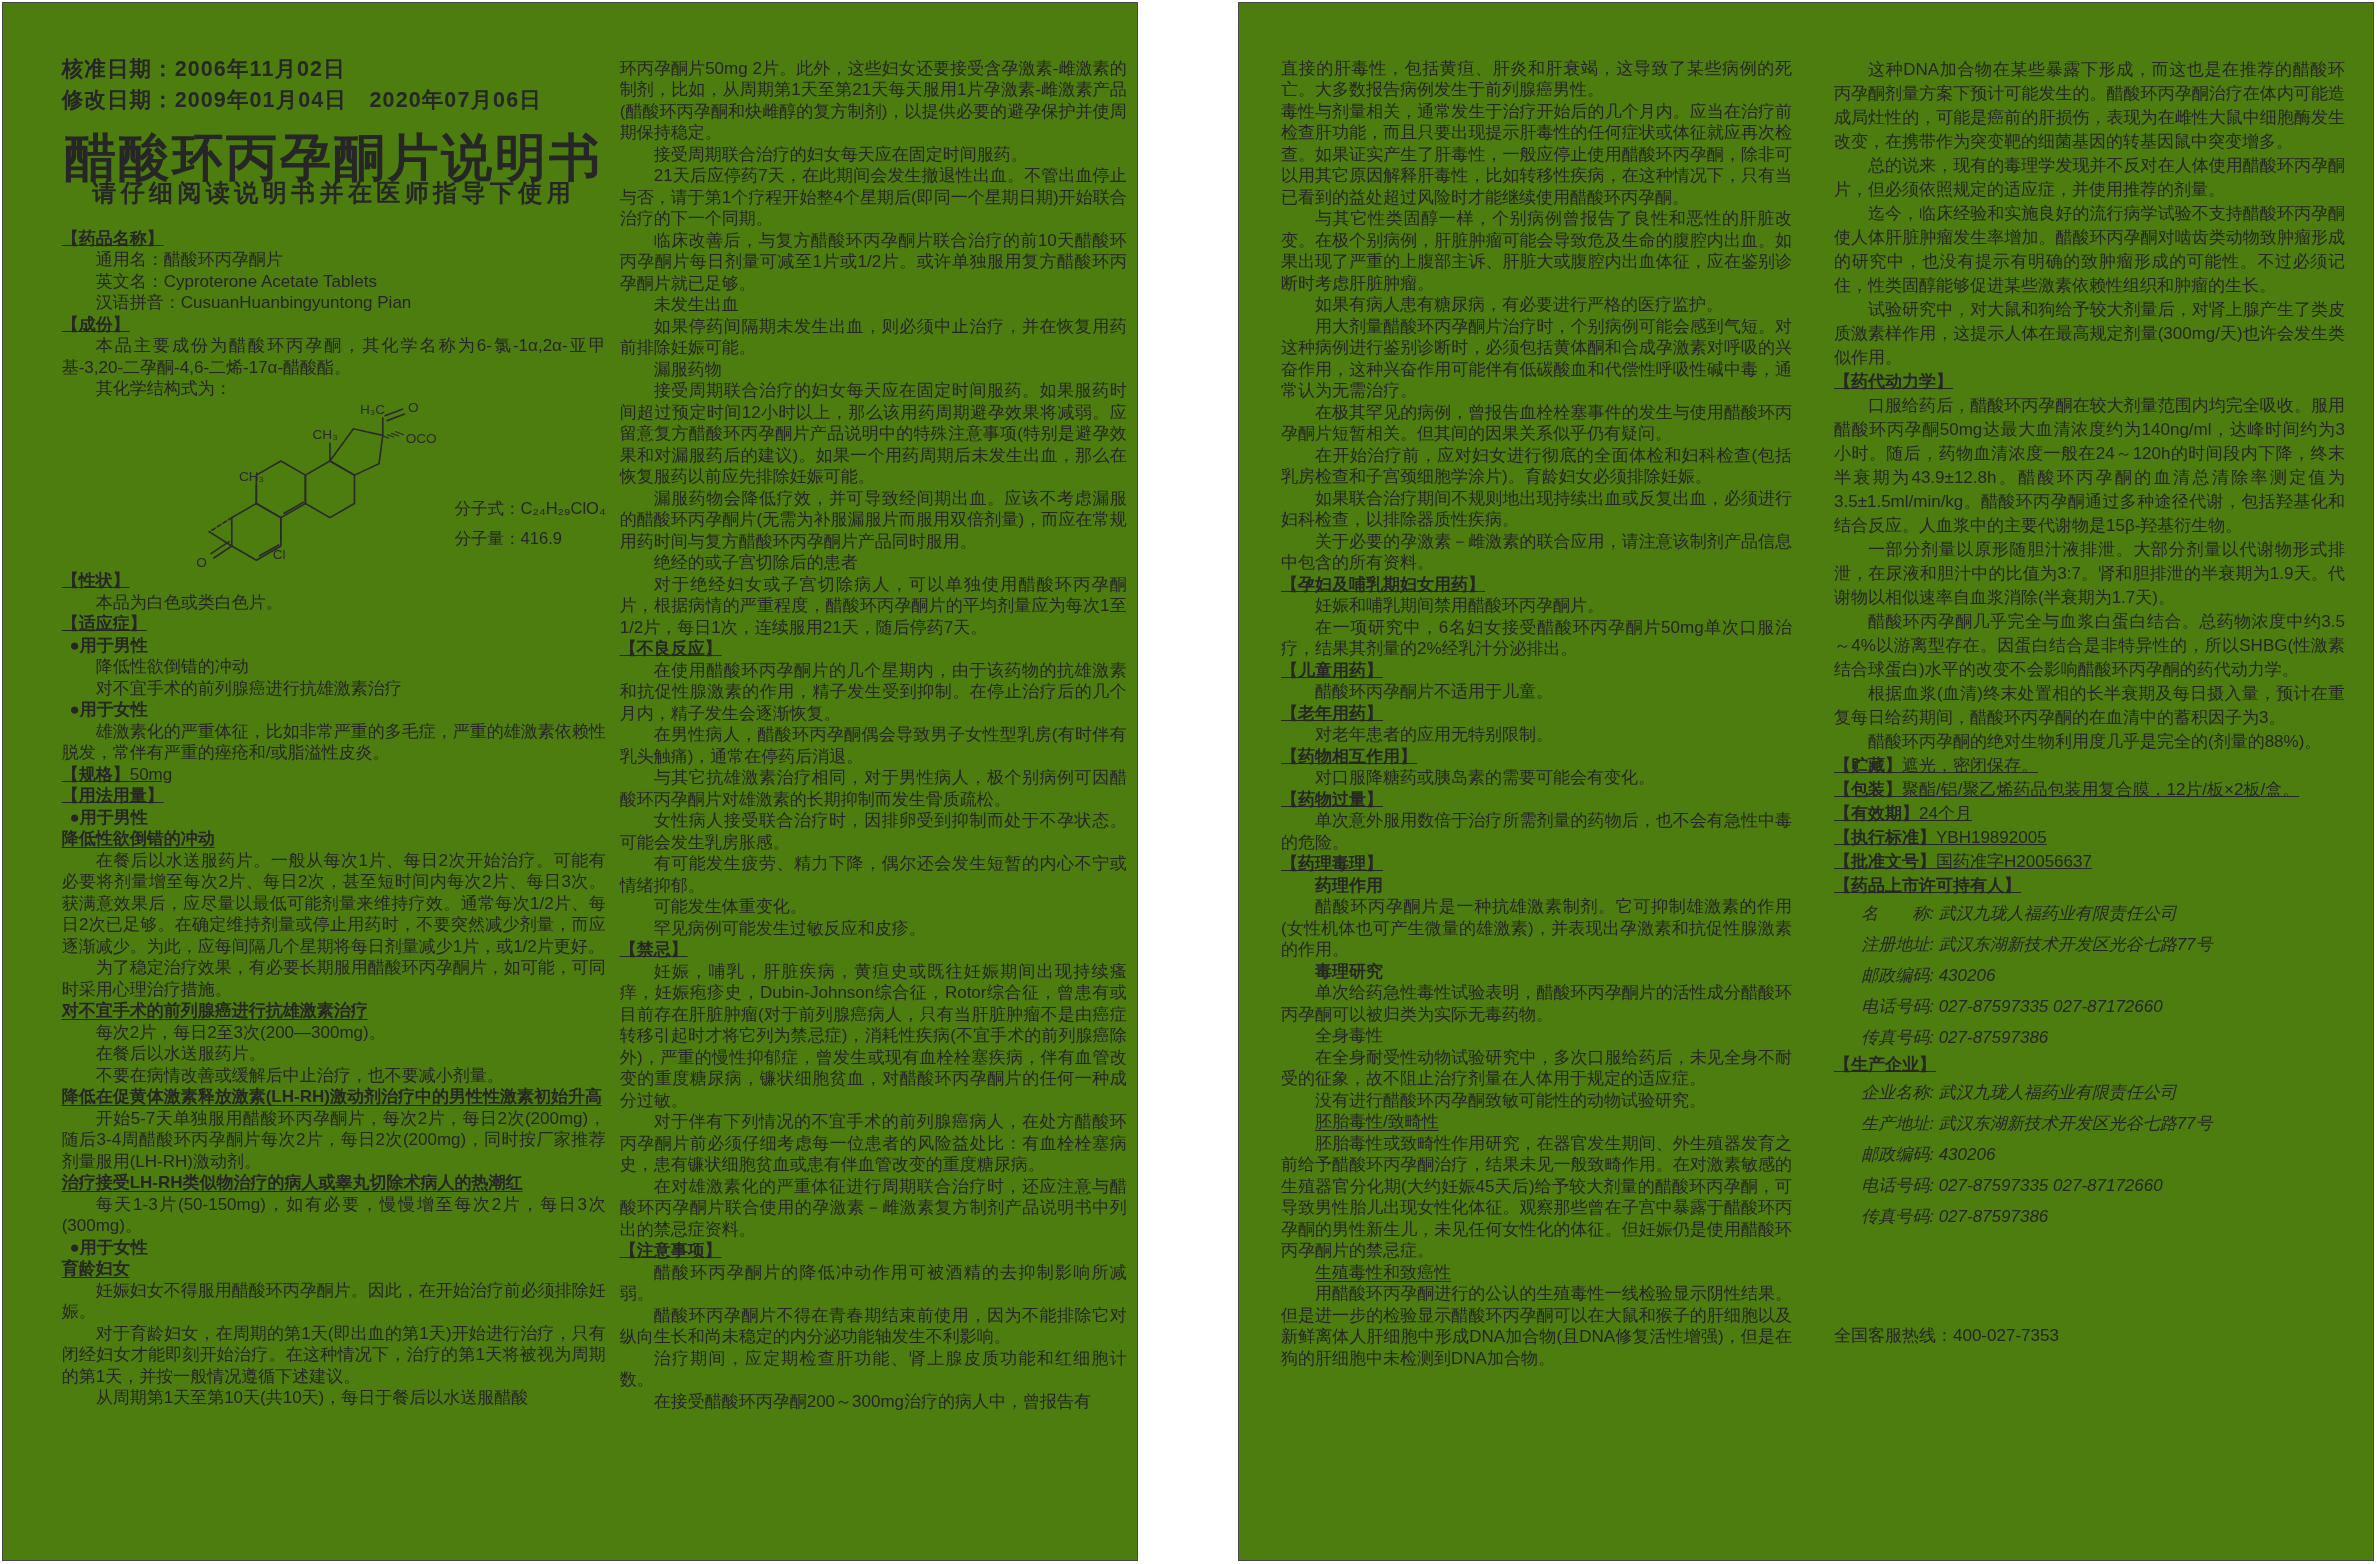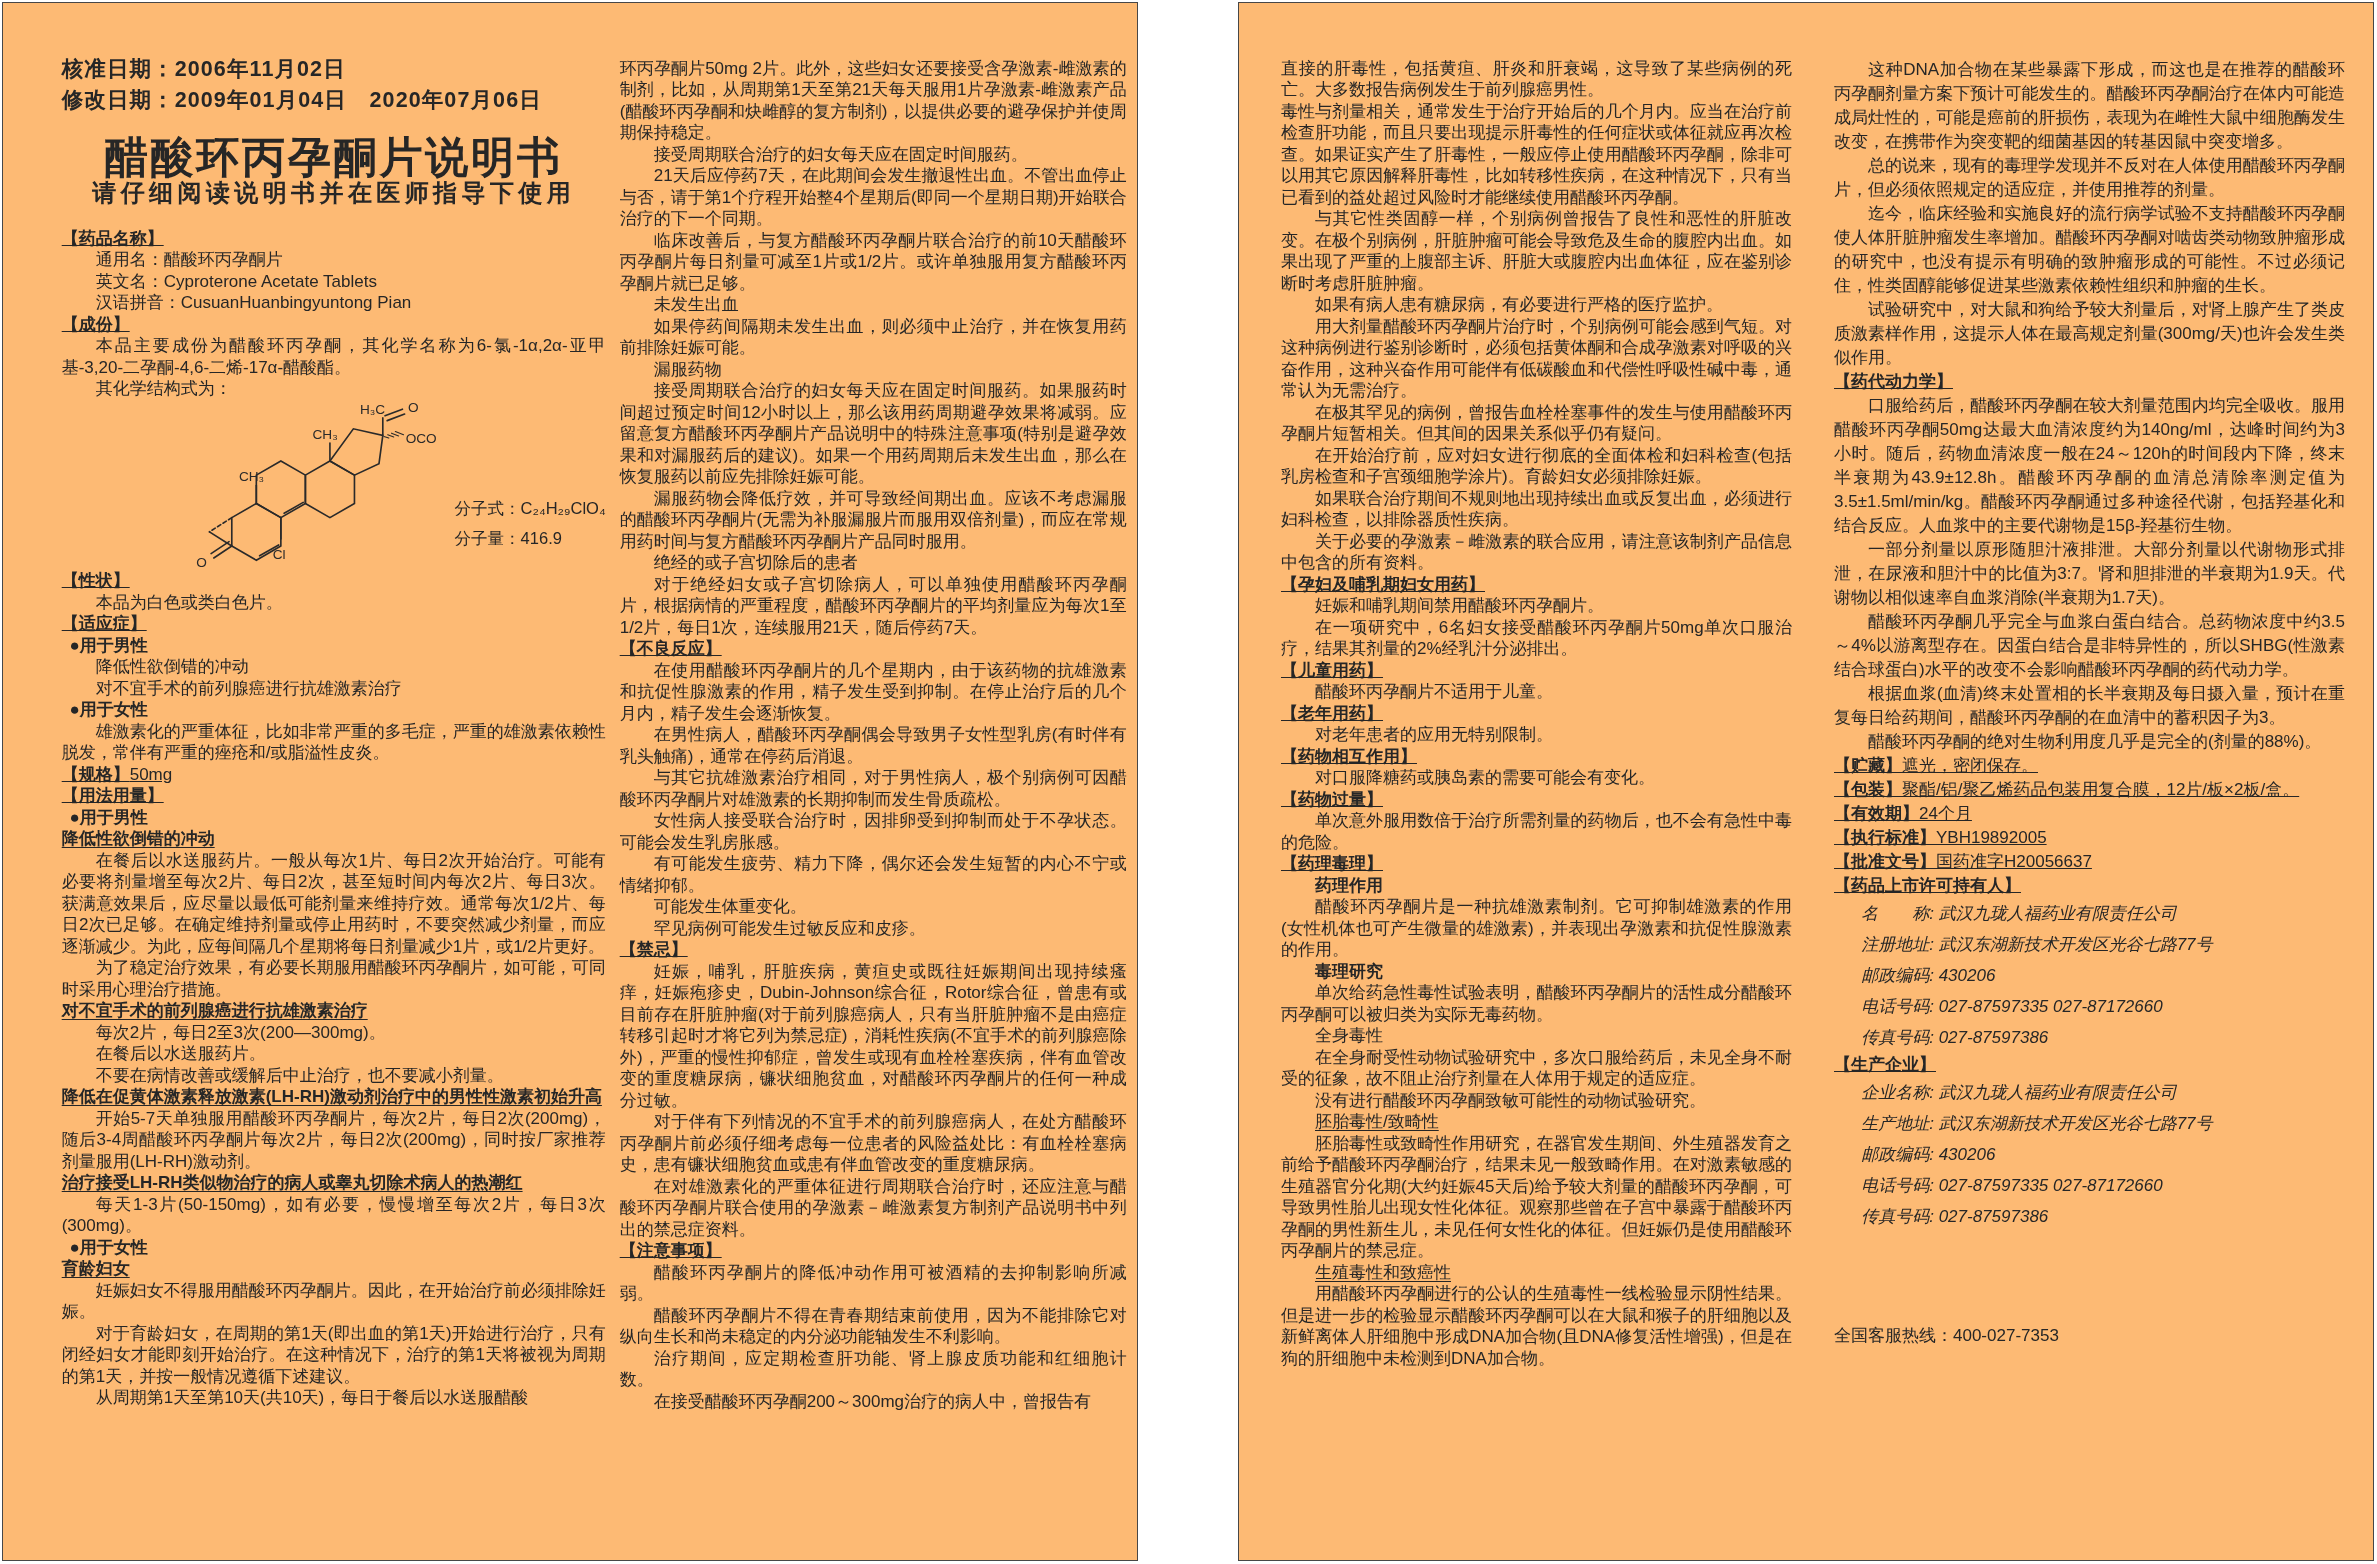--- a/index.html
+++ b/index.html
@@ -1,31 +1,31 @@
 <!DOCTYPE html>
 <html style="font-size:8.8px"><head>
 <meta charset="utf-8">
 <style>
   * { margin:0; padding:0; box-sizing:border-box; }
   html,body { width:2377px; height:1564px; background:#ffffff;
     font-family:"Liberation Sans","DejaVu Sans",sans-serif; color:#262626; }
   .page { position:absolute; top:1.7px; width:1136px; height:1559px;
-    background:#fdba74; border:1.7px solid #474747; }
+    background:#4d7c0f; border:1.7px solid #474747; }
   #page1 { left:1.7px; }
   #page2 { left:1238px; }
   .col { position:absolute; top:0; font-size:17px; line-height:21.5px;
     text-align:justify; color:#262626; }
   #p1c1 { left:59px; width:544px; }
   #p1c2 { left:617px; width:507px; padding-top:55px; }
   #p2c1 { left:42px;  width:511px; padding-top:55px; }
   #p2c2 { left:595px; width:511px; padding-top:55px; line-height:24px; }
   
   .p1-head { padding-top:51px; }
   .date-line { font-size:21.5px; font-weight:600; line-height:31px; letter-spacing:1.1px; }
-  .doc-title { margin-top:31px; font-size:43px; font-weight:700;
+  .doc-title { margin-top:31px; font-size:51px; font-weight:700;
     letter-spacing:2.8px; text-align:center; white-space:nowrap; }
   .doc-subtitle { margin-top:14.3px; font-size:24px; font-weight:600;
     letter-spacing:4.4px; text-align:center; white-space:nowrap; }
   .blocks { margin-top:24px; }
   #p1c2 .blocks, #p2c1 .blocks, #p2c2 .blocks { margin-top:0; }
   
   .blk.sec  { font-weight:700;text-decoration:underline; }
   .blk.sec .sec-rest { font-weight:400; }
   .blk.p    { text-indent:2em; }
   .blk.cont { text-indent:0; }

